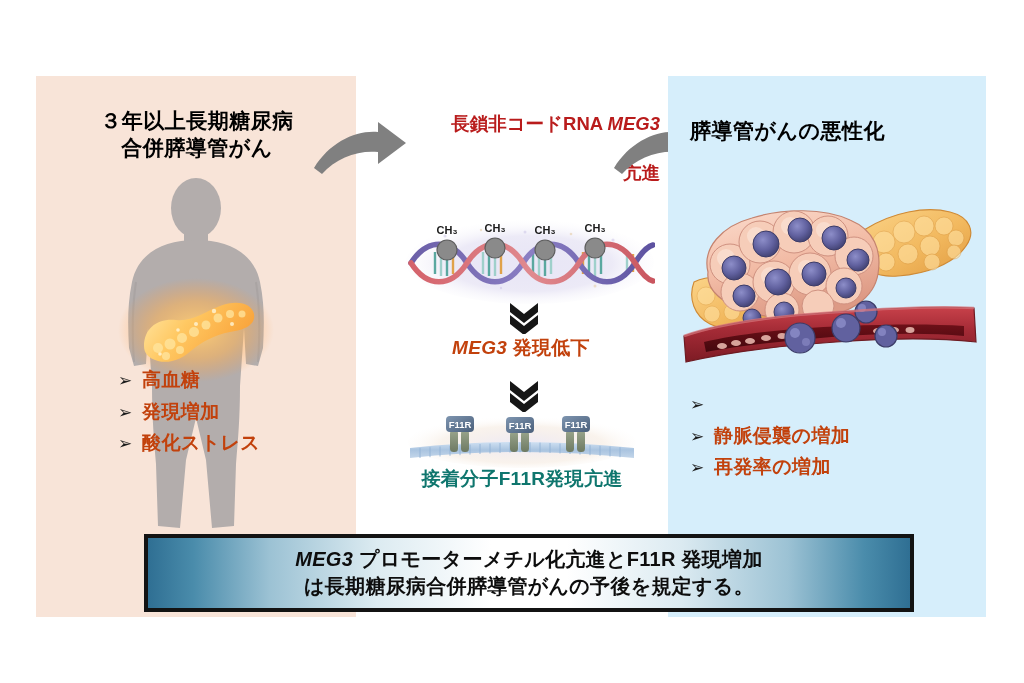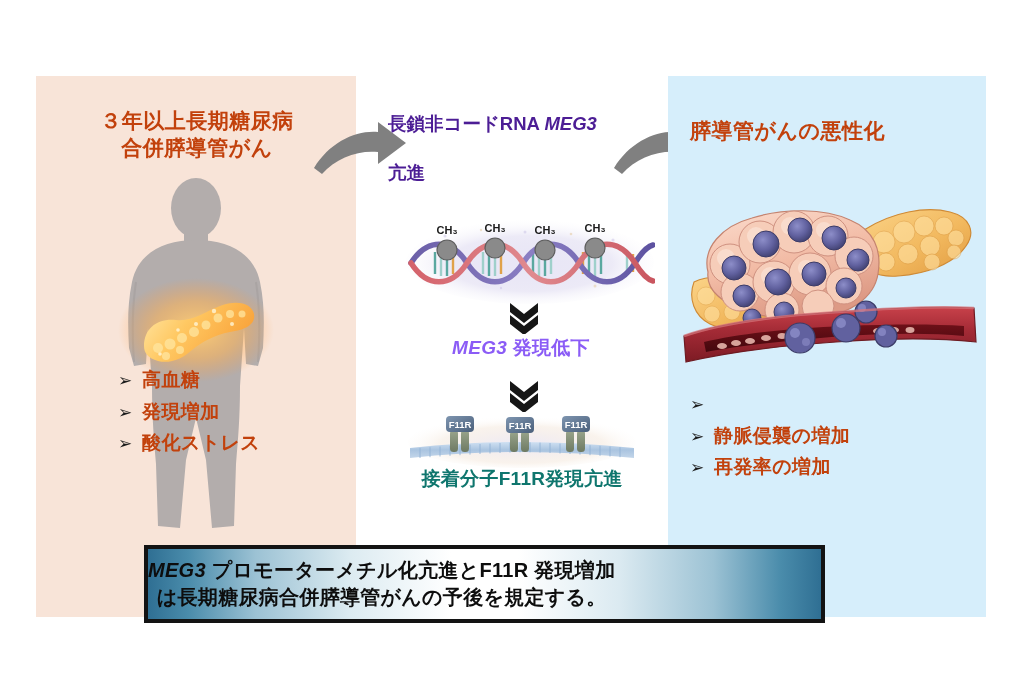--- a/index.html
+++ b/index.html
@@ -16,31 +16,31 @@
     position: absolute; left: 36px; top: 76px; width: 320px; height: 541px;
     background: #f8e4d8;
   }
   .panel-right {
     position: absolute; left: 668px; top: 76px; width: 318px; height: 541px;
     background: #d6eefb;
   }
 
   
   .head {
-    position: absolute; color: #c2410c; font-weight: bold;
+    position: absolute; color: #000000; font-weight: bold;
     font-size: 21px; line-height: 1.28; letter-spacing: .5px;
     text-align: center; white-space: pre-line;
   }
   #head-left  { left: 52px;  top: 108px; width: 290px; }
   #head-right { left: 690px; top: 118px; width: 290px; text-align: left;}
 
   .center-head {
     position: absolute; left: 388px; top: 112px; width: 272px;
-    font-size: 18.5px; font-weight: bold; color: #4c1d95;
-    line-height: 1.32; text-align: left;
+    font-size: 18.5px; font-weight: bold; color: #b91c1c;
+    line-height: 1.32; text-align: right;
   }
   .center-head i { font-style: italic; }
 
   
   .bullets { position: absolute; }
   .bullets .b-row { display: flex; align-items: baseline; margin-bottom: 4px; }
   .bullets .b-mark {
     font-size: 17px; color: #1a1a1a; width: 24px; flex: none;
     font-family: "DejaVu Sans", sans-serif; line-height: 1.5;
   }
@@ -55,47 +55,47 @@
   .big-arrow { position: absolute; }
 
   
   .dna-wrap { position: absolute; left: 405px; top: 212px; width: 250px; height: 92px; }
   .chev { position: absolute; width: 60px; text-align: center; }
   #chev1 { left: 494px; top: 300px; }
   #chev2 { left: 494px; top: 378px; }
 
   .mid-text {
     position: absolute; left: 396px; top: 335px; width: 250px;
-    text-align: center; font-size: 19px; font-weight: bold; color: #8b5cf6;
+    text-align: center; font-size: 19px; font-weight: bold; color: #c2410c;
     letter-spacing: .3px;
   }
   .mid-text i { font-style: italic; }
 
   .memb-wrap { position: absolute; left: 406px; top: 408px; width: 232px; height: 60px; text-align: center; }
 
   .f11r-label {
     position: absolute; left: 386px; top: 466px; width: 272px;
     text-align: center; font-size: 19px; font-weight: bold; color: #0f766e;
     letter-spacing: .3px;
   }
 
   
   .human-wrap { position: absolute; left: 96px; top: 178px; width: 200px; height: 360px; }
 
   
   .tumor-wrap { position: absolute; left: 678px; top: 186px; width: 302px; height: 186px; }
 
   
   .banner {
-    position: absolute; left: 144px; top: 534px; width: 681px; height: 78px;
+    position: absolute; left: 144px; top: 534px; width: 770px; height: 78px;
     border: 4px solid #131313;
     background: linear-gradient(to right,
       #2f6f93 0%, #4a8cab 6%, #9cc2d4 16%, #dcebf1 30%,
       #ffffff 45%, #ffffff 55%, #dbeaf1 70%, #9cc2d4 84%, #4a8cab 94%, #2f6f93 100%);
-    display: flex; align-items: center; justify-content: flex-start; margin-top: 11px;
+    display: flex; align-items: center; justify-content: center;
   }
   .banner-txt {
     text-align: center; font-size: 20px; font-weight: bold; color: #0d0d0d;
     line-height: 1.36; letter-spacing: .3px;
   }
   .banner-txt i { font-style: italic; }
 </style>
 </head>
 <body>
 

